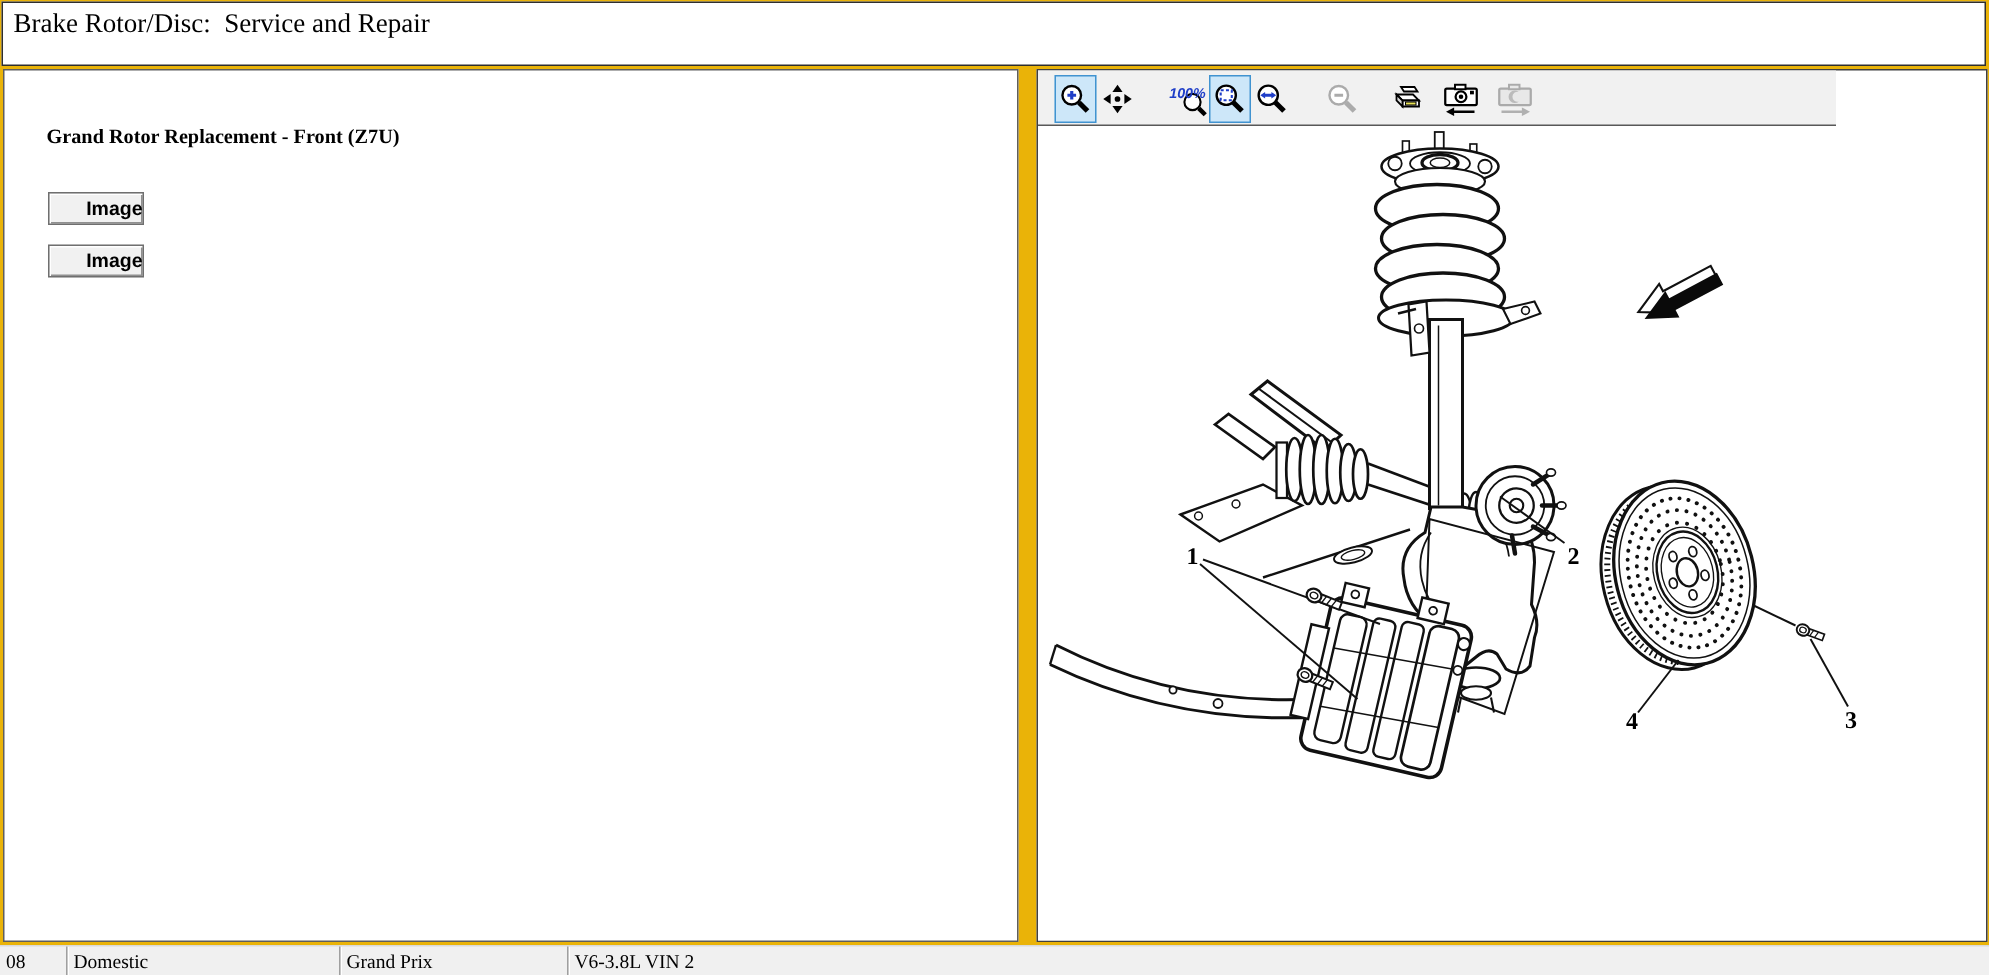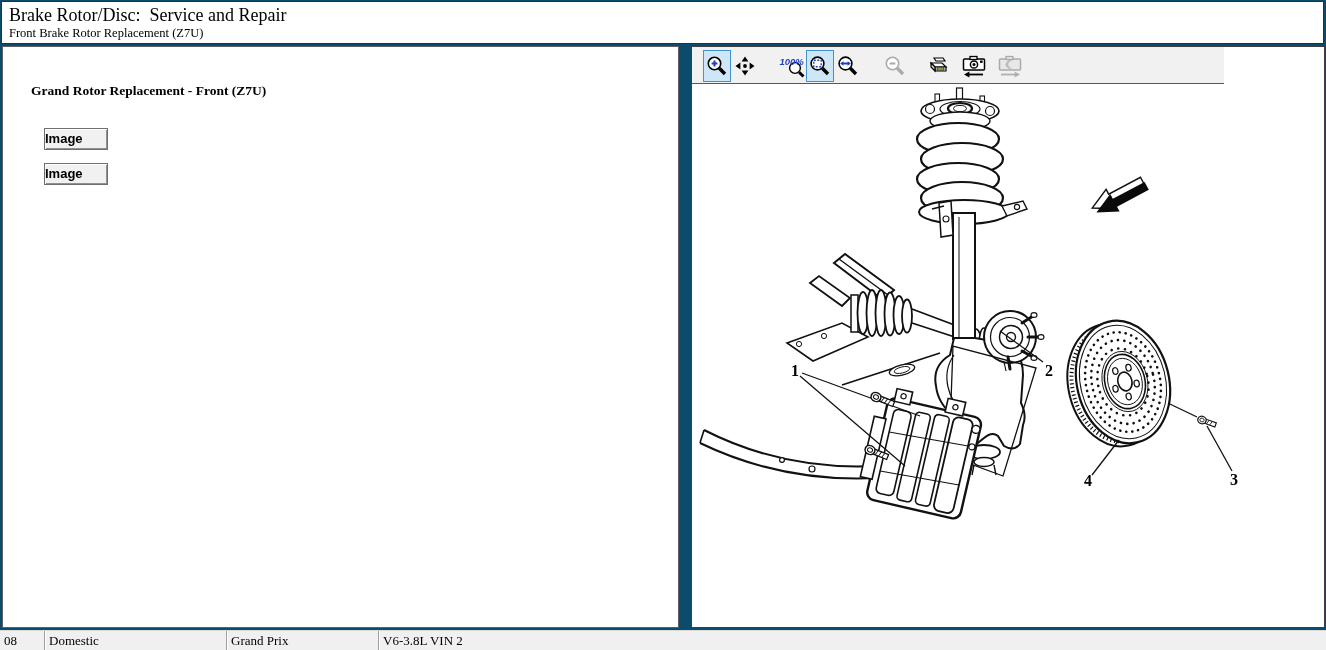--- a/index.html
+++ b/index.html
@@ -1,34 +1,34 @@
 <!DOCTYPE html>
 <html><head>
 <meta charset="utf-8">
 <style>
   * { margin:0; padding:0; box-sizing:border-box; }
   html,body { width:1326px; height:650px; background:#ffffff; overflow:hidden;
               font-family:"Liberation Serif", serif; }
-  .app { position:relative; width:1326px; height:650px; background:#0c4a6e; }
+  .app { position:relative; width:1326px; height:650px; background:#eab308; }
 
   
   .header { position:absolute; left:1px; top:1px; width:1323px; height:43px;
             background:#fff; border:1px solid #2e2e2e; padding:2px 0 0 7px; }
   .header .title { font-size:18px; color:#000; white-space:pre; line-height:22px; }
   .header .subtitle { font-size:12.5px; color:#000; line-height:15px; }
 
   
   .left-panel { position:absolute; left:2px; top:46px; width:677px; height:582px;
                 background:#fff; border:1px solid #5e5e5e; }
   .article-heading { position:absolute; left:28px; top:36px; font-size:13.5px; font-weight:bold; }
-  .img-btn { position:absolute; left:41px; width:64px; height:22px;
+  .img-btn { position:absolute; left:29px; width:64px; height:22px;
              background:#f1f1f1; border:1px solid #6f6f6f;
              box-shadow: inset 1px 1px 0 #ffffff, inset -1px -1px 0 #909090;
              font-family:"Liberation Sans", sans-serif; font-size:13px; font-weight:bold;
-             color:#000; text-align:left; line-height:20px; cursor:pointer; }
+             color:#000; text-align:right; line-height:20px; cursor:pointer; }
   .img-btn.b1 { top:81px; }
   .img-btn.b2 { top:116px; }
 
   
   .right-panel { position:absolute; left:691px; top:46px; width:634px; height:582px;
                  background:#fff; border:1px solid #3f3f3f; }
   .toolbar { position:absolute; left:0; top:0; width:532px; height:37px;
              background:#f1f1f1; border-bottom:1px solid #585858;
              display:flex; align-items:center; }
   .tbtn { width:28px; height:32px; margin-top:1px; display:flex; align-items:center;
@@ -57,21 +57,20 @@
   .wf { fill:#fff; stroke:#111; }
   text.callout { font-family:"Liberation Serif", serif; font-size:16px; font-weight:bold; fill:#000; }
 </style>
 </head>
 <body>
 
 <div class="app">
 
   <div class="header">
     <div class="title">Brake Rotor/Disc:  Service and Repair</div>
-    <div class="subtitle">Front Brake Rotor Replacement (Z7U)</div>
   </div>
 
   <div class="left-panel">
     <div class="article-heading">Grand Rotor Replacement - Front (Z7U)</div>
     <button class="img-btn b1">Image</button>
     <button class="img-btn b2">Image</button>
   </div>
 
   <div class="right-panel">
 

